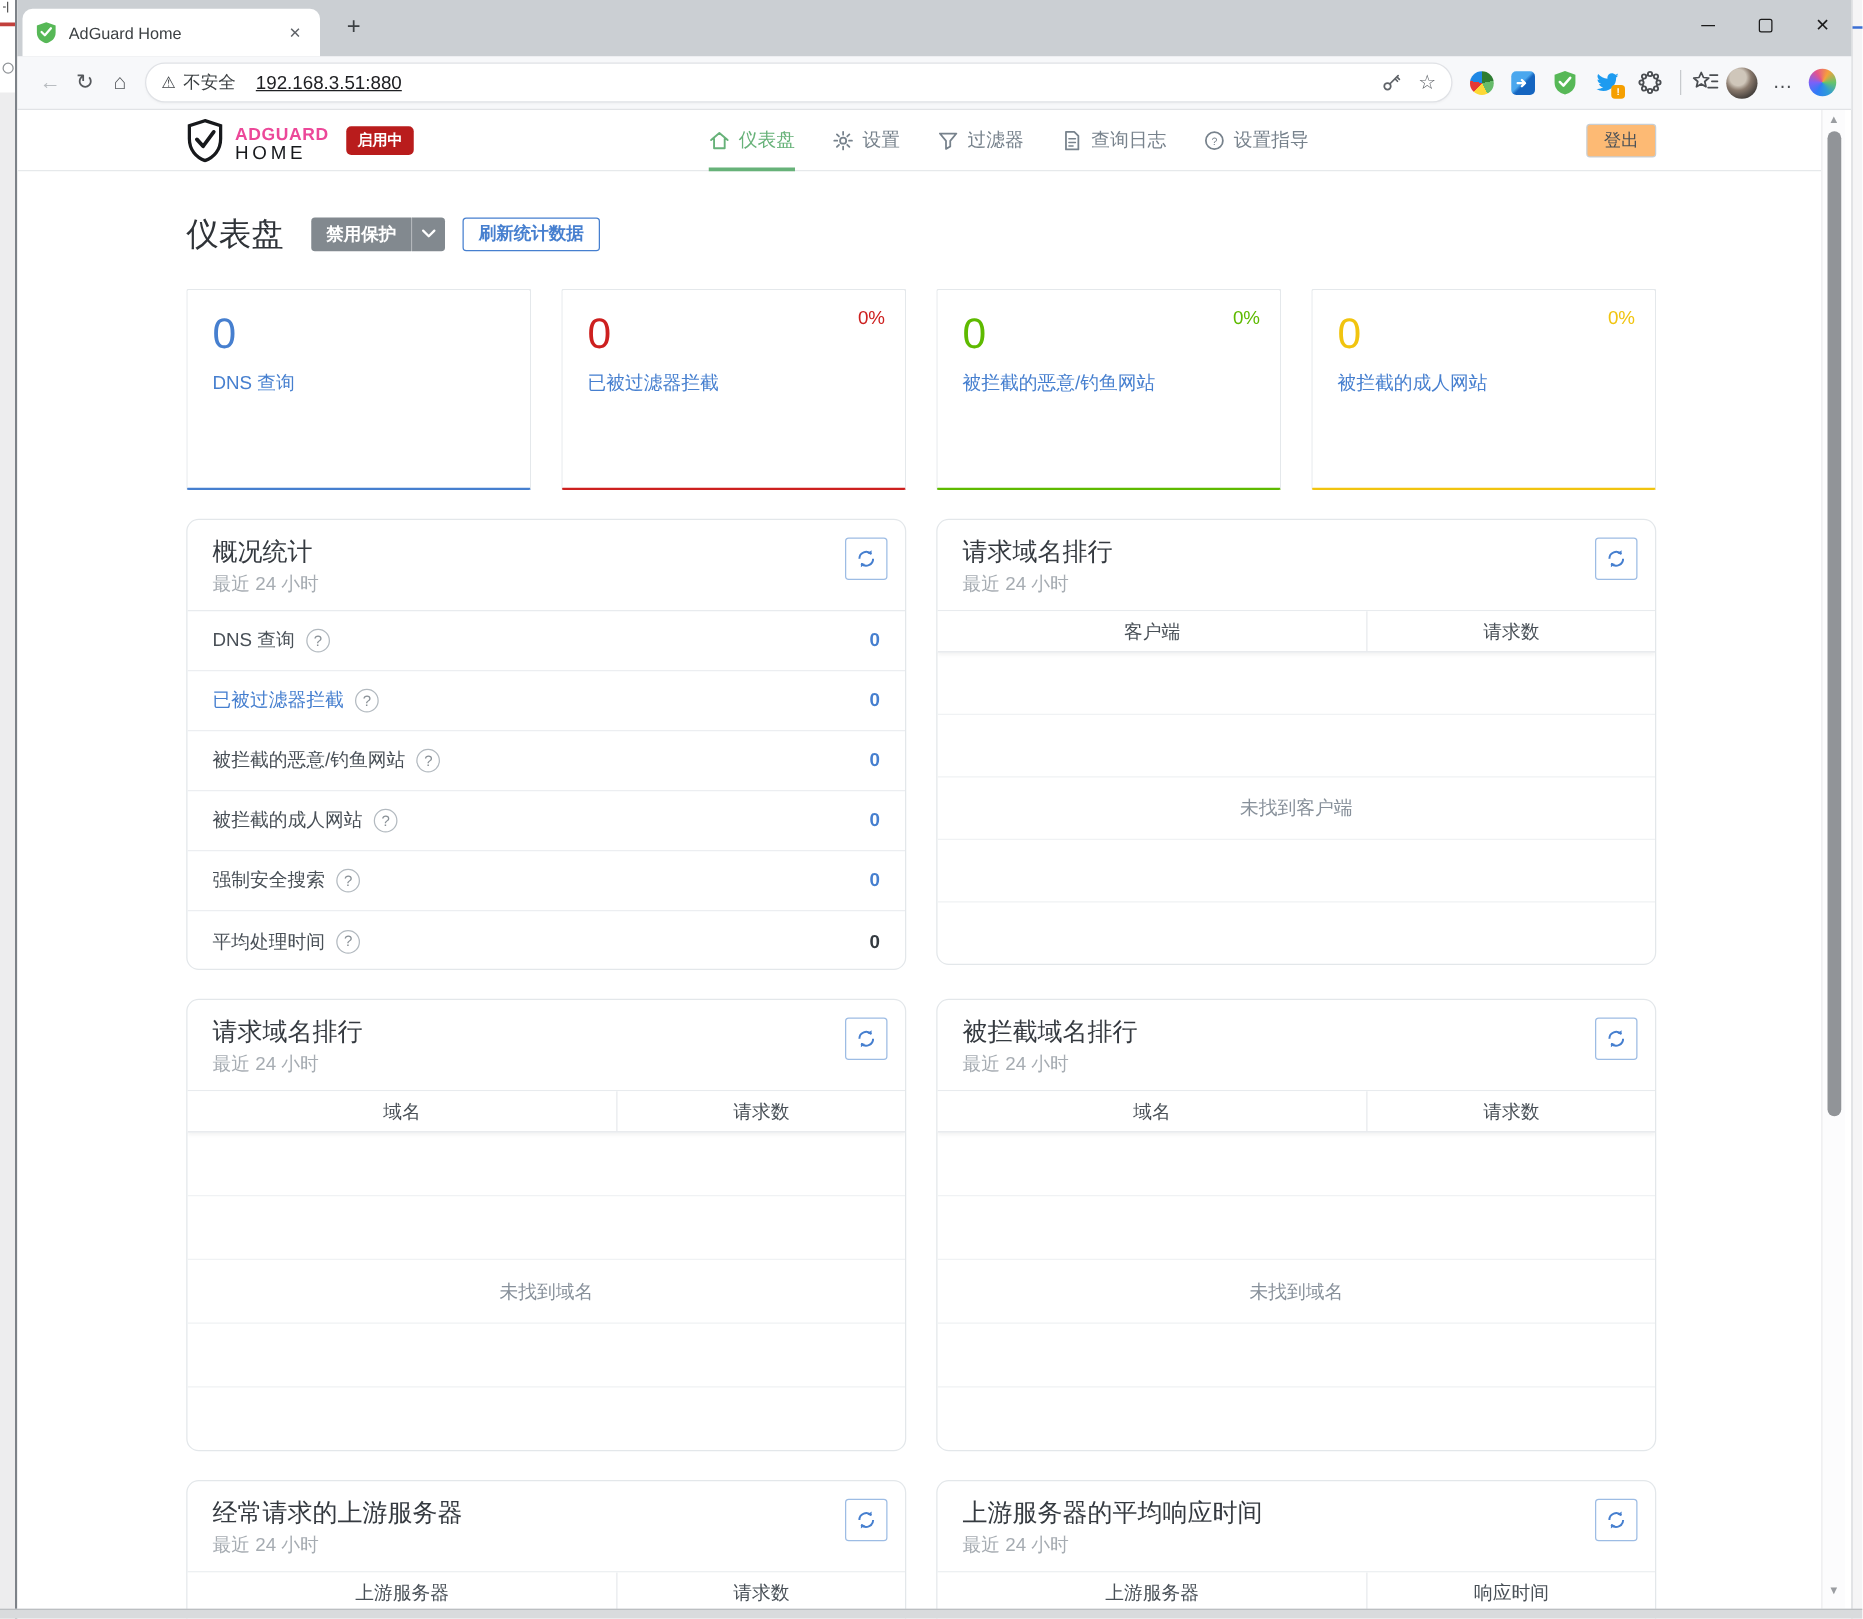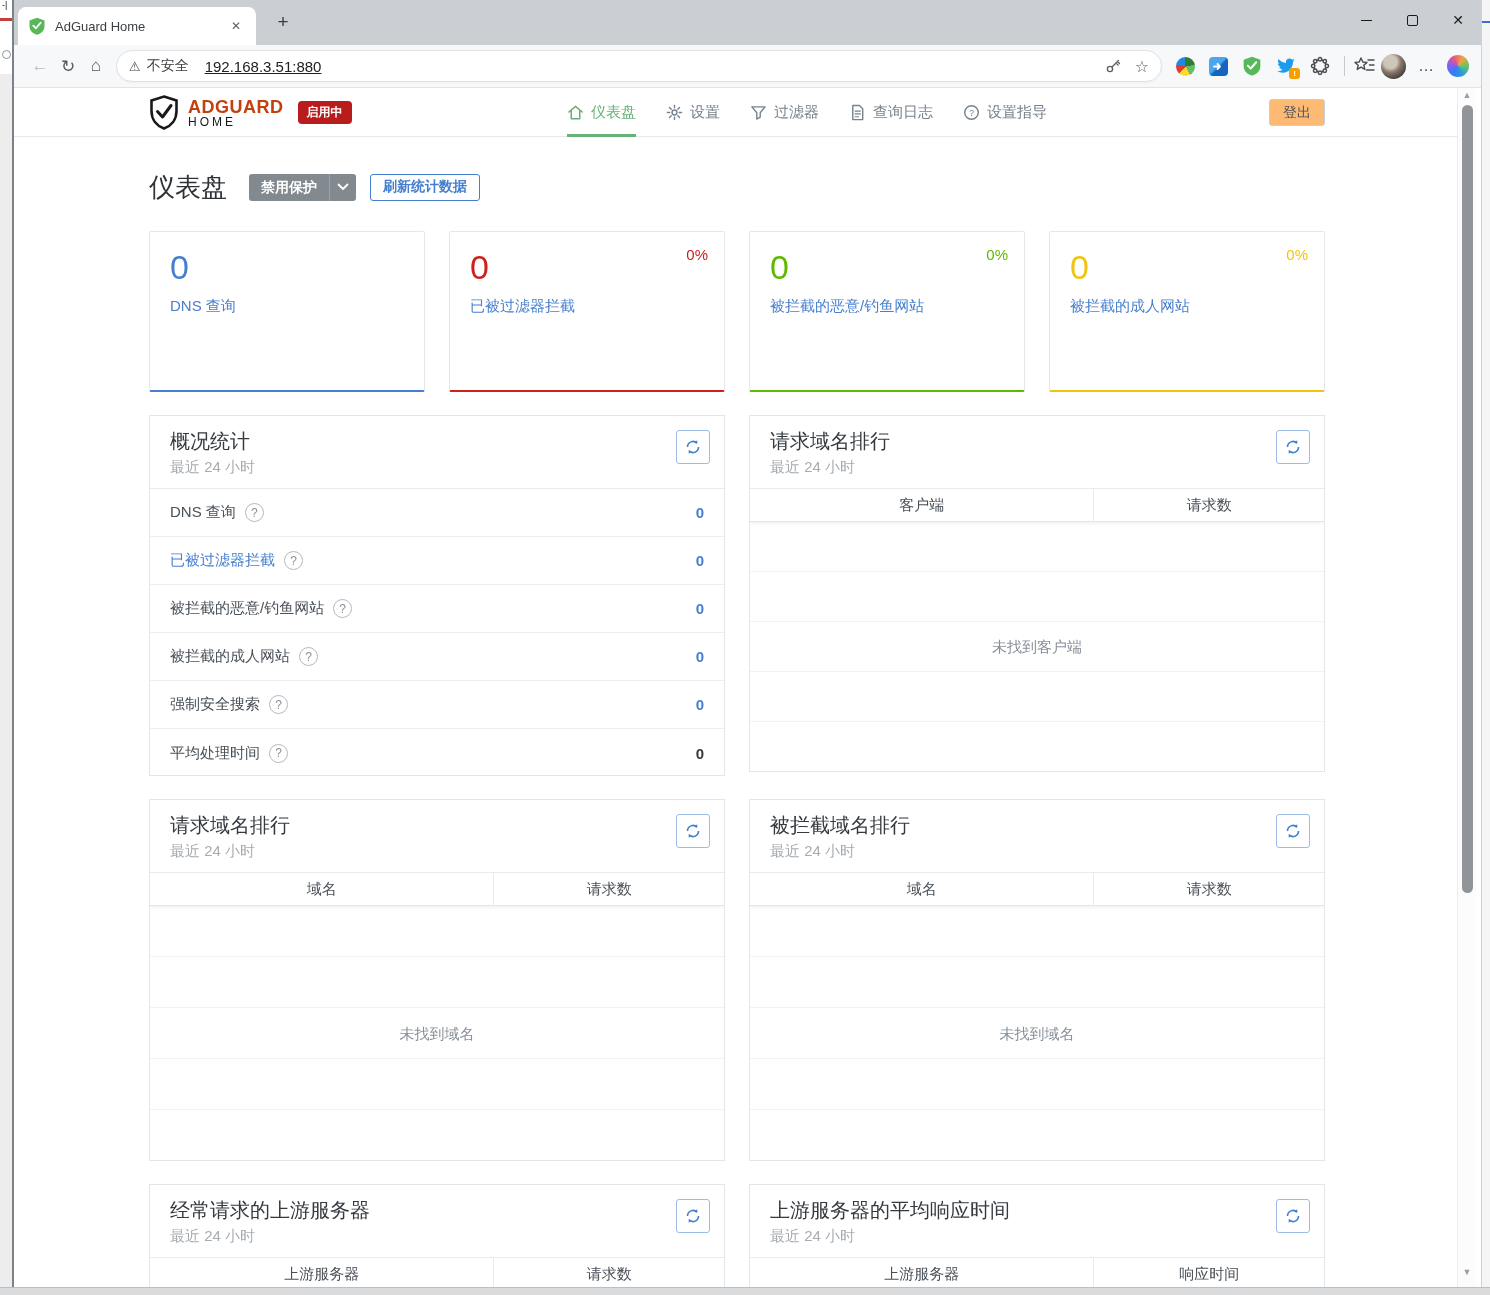--- a/index.html
+++ b/index.html
@@ -48,22 +48,22 @@
   .avatar { width:25px; height:25px; border-radius:50%; background:radial-gradient(circle at 38% 32%, #cfc6ba 0 28%, #8a7a6d 45%, #46413d 75%, #2e2b29 100%); margin:0 6px; }
   .tb-more { font-size:16px; color:#4a4d51; letter-spacing:1px; margin:0 6px; }
   .ico-copilot { width:22px; height:22px; border-radius:50%; background:conic-gradient(from 210deg,#2f7cf6,#7b61f8,#e4538c,#f6a13b,#67c46b,#2f9bd8,#2f7cf6); margin-left:6px; }
 
   
   .app { position:absolute; left:0; top:88px; width:1443px; height:1207px; background:#fff; overflow:hidden; }
 
   .app-header { position:relative; height:49px; background:#fff; border-bottom:1px solid #e6e9eb; }
   .brand { position:absolute; left:135px; top:7px; display:flex; align-items:center; }
   .brand-text { margin-left:9px; }
-  .brand-top { font-size:18px; font-weight:800; color:#c2410c; letter-spacing:.5px; line-height:19px; }
-  .brand-bottom { font-size:12px; color:#17191c; letter-spacing:3px; line-height:11px; }
+  .brand-top { font-size:14px; font-weight:800; color:#ec4899; letter-spacing:.5px; line-height:19px; }
+  .brand-bottom { font-size:15px; color:#17191c; letter-spacing:3px; line-height:11px; }
   .status-badge { margin-left:14px; align-self:center; color:#fff; font-size:12px; font-weight:bold; padding:3px 9px; border-radius:4px; }
   .nav { position:absolute; left:553px; top:0; height:48px; display:flex; gap:30px; }
   .nav-item { display:flex; align-items:center; gap:7px; font-size:15px; color:#77828c; height:48px; position:relative; }
   .nav-item svg { display:block; }
   .nav-item.active { color:#67b279; }
   .nav-item.active::after { content:""; position:absolute; left:0; right:0; bottom:-1px; height:3px; background:#67b279; }
   .logout-btn { position:absolute; right:132px; top:11px; height:27px; padding:0 13px; background:#fdba74; border:1px solid #c8ced3; border-radius:3px; font-size:14px; color:#495057; }
 
   .main { width:1176px; margin-left:135px; }
 
@@ -74,21 +74,21 @@
   .protect-caret { width:27px; background:#82898f; border-left:1px solid #9aa0a5; border-radius:0 3px 3px 0; display:flex; align-items:center; justify-content:center; }
   .refresh-stats-btn { margin-left:14px; height:27px; padding:0 12px; background:#fff; border:1px solid #467fcf; border-radius:3px; color:#467fcf; font-size:14px; font-weight:bold; }
 
   .cards { margin-top:29px; display:grid; grid-template-columns:repeat(4,276px); gap:24px; }
   .card { height:161px; background:#fff; border:1px solid #e4e8eb; border-bottom:2px solid #467fcf; border-radius:2px; padding:17px 20px; position:relative; }
   .card-percent { position:absolute; top:14px; right:16px; font-size:15px; }
   .card-value { font-size:34px; line-height:1.1; }
   .card-label { font-size:15px; color:#467fcf; margin-top:11px; }
 
   .panel-grid { margin-top:23px; display:grid; grid-template-columns:576px 576px; column-gap:24px; row-gap:23px; align-items:start; padding-bottom:200px; }
-  .panel { background:#fff; border:1px solid #e3e7ea; border-radius:0; position:relative; overflow:hidden; }
+  .panel { background:#fff; border:1px solid #e3e7ea; border-radius:10px; position:relative; overflow:hidden; }
   .panel-head { padding:12px 20px 11px; border-bottom:1px solid #e8ebee; }
   .panel-title { font-size:20px; font-weight:400; color:#353a40; }
   .panel-sub { font-size:15px; color:#a6acb2; margin-top:3px; }
   .refresh-btn { position:absolute; top:14px; right:14px; width:34px; height:34px; background:#fff; border:1px solid #9dbce4; border-radius:3px; display:flex; align-items:center; justify-content:center; }
 
   .stat-row { height:48px; padding:0 20px; display:flex; align-items:center; justify-content:space-between; border-bottom:1px solid #eceef1; }
   .stat-row:last-child { border-bottom:none; }
   .stat-label { font-size:15px; color:#495057; display:flex; align-items:center; gap:9px; }
   .stat-label.link { color:#467fcf; }
   .qmark { width:19px; height:19px; border:1.5px solid #b3bac0; border-radius:50%; color:#8a9197; font-size:12px; display:flex; align-items:center; justify-content:center; flex:none; }

